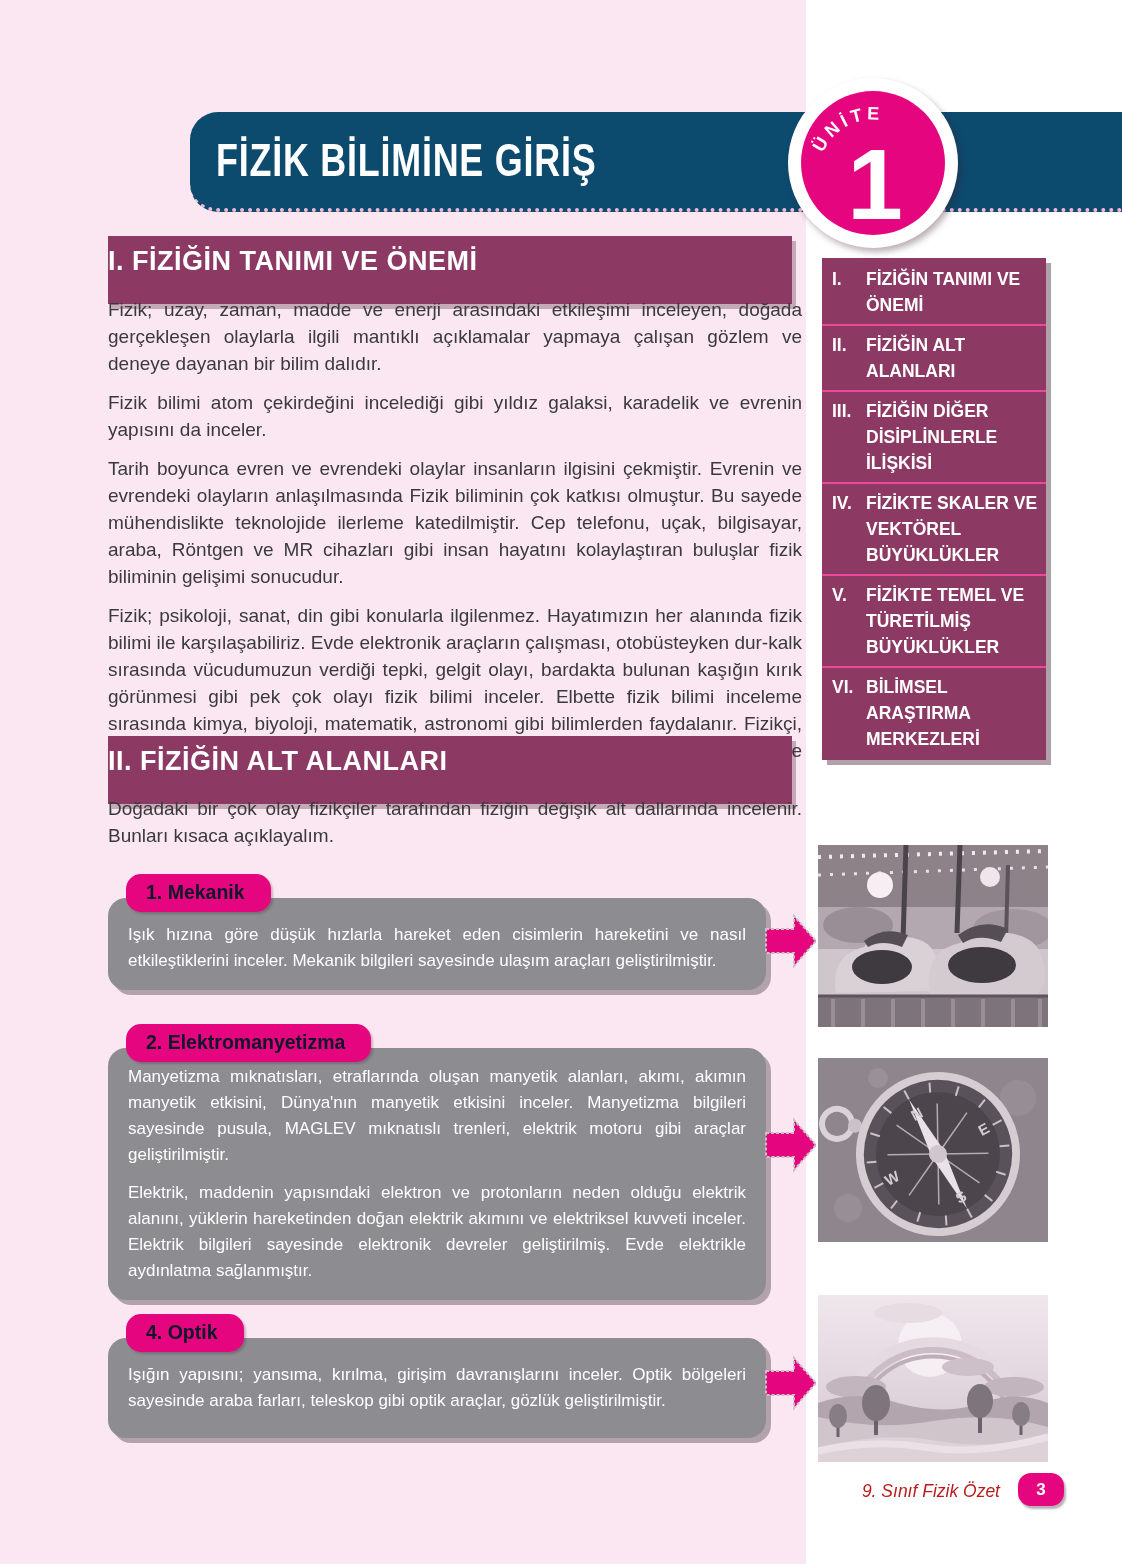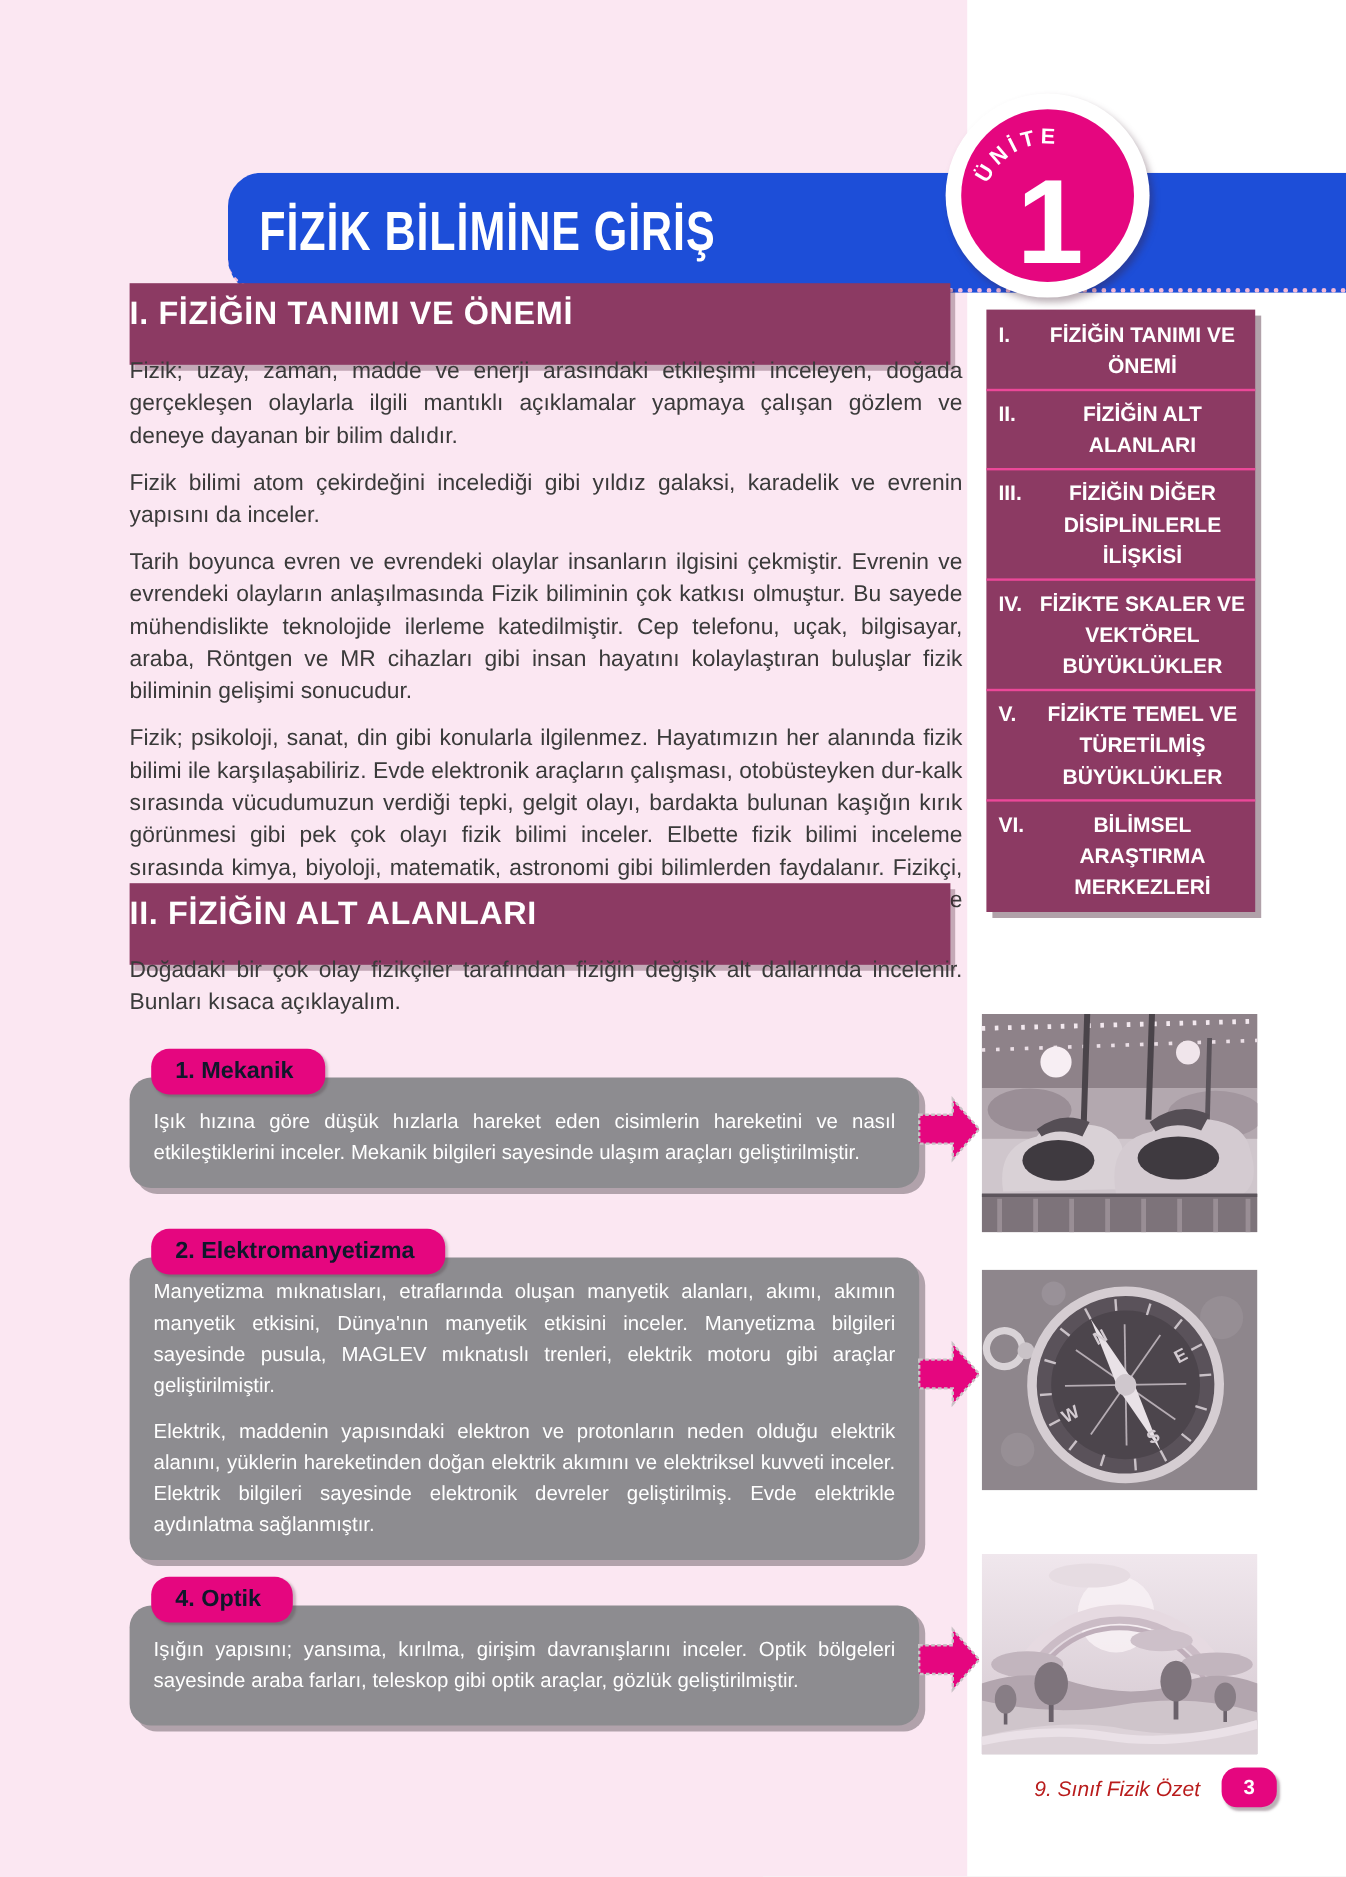--- a/index.html
+++ b/index.html
@@ -1,22 +1,22 @@
 <!DOCTYPE html>
 <html lang="tr"><head>
 <meta charset="utf-8">
 <style>
   html,body{margin:0;padding:0;background:#e8e8e8;}
   .page{position:relative;width:1122px;height:1564px;margin:0 auto;background:#ffffff;
         font-family:"Liberation Sans",sans-serif;overflow:hidden;}
   .pink-panel{position:absolute;left:0;top:0;width:806px;height:1564px;background:#FBE7F2;}
 
   
-  .banner{position:absolute;left:190px;top:112px;width:932px;height:100px;background:#1d4ed8;
-          border-radius:28px 0 0 28px;border-bottom:4px dotted #F4B9D7;box-sizing:border-box;margin-top:32px;}
+  .banner{position:absolute;left:190px;top:112px;width:932px;height:100px;background:#0c4a6e;
+          border-radius:28px 0 0 28px;border-bottom:4px dotted #F4B9D7;box-sizing:border-box;}
   .banner-title{position:absolute;left:26px;top:50%;transform:translateY(-50%) scaleX(.78);
           transform-origin:left center;color:#fff;font-size:46px;font-weight:bold;
           letter-spacing:1px;white-space:nowrap;}
   .unit-circle{position:absolute;left:787px;top:77px;width:172px;height:172px;z-index:5;}
   .unit-circle svg{filter:drop-shadow(3px 4px 3px rgba(60,30,45,.35));}
 
   
   .sec-header{position:absolute;left:108px;width:684px;height:68px;background:#8C3A63;
           color:#fff;font-size:27px;font-weight:bold;text-align:left;line-height:50px;
           box-shadow:4px 5px 0 rgba(70,25,45,.30);letter-spacing:.5px;}
@@ -29,21 +29,21 @@
   #sec1-paras{top:296px;}
   #sec2-intro{top:795px;}
   .bodytext p{margin:0 0 12px 0;}
 
   
   .toc{position:absolute;left:822px;top:258px;width:224px;background:#8C3A63;
        box-shadow:5px 5px 0 rgba(60,20,40,.40);box-sizing:border-box;padding:2px 0;}
   .toc-item{display:flex;padding:6px 8px 6px 10px;border-top:2px solid #ec4899;}
   .toc-item:first-child{border-top:none;}
   .toc-num{flex:0 0 34px;color:#fff;font-weight:bold;font-size:17.5px;line-height:26px;}
-  .toc-label{flex:1;color:#fff;font-weight:bold;font-size:17.5px;line-height:26px;text-align:center;}
+  .toc-label{flex:1;color:#fff;font-weight:bold;font-size:17.5px;line-height:26px;}
 
   
   .tab{position:absolute;height:38px;background:#E5067F;color:#0f172a;font-size:19.5px;
        font-weight:bold;line-height:36px;padding:0 26px 0 20px;border-radius:15px;
        z-index:3;box-shadow:2px 2px 2px rgba(60,30,45,.25);}
   .graybox{position:absolute;left:108px;width:658px;background:#8D8C90;border-radius:18px;
        color:#fff;font-size:17px;line-height:26px;text-align:justify;
        box-sizing:border-box;padding:16px 20px;box-shadow:5px 5px 0 rgba(40,35,40,.35);}
   .graybox p{margin:0 0 12px 0;}
   .graybox p:last-child{margin-bottom:0;}

